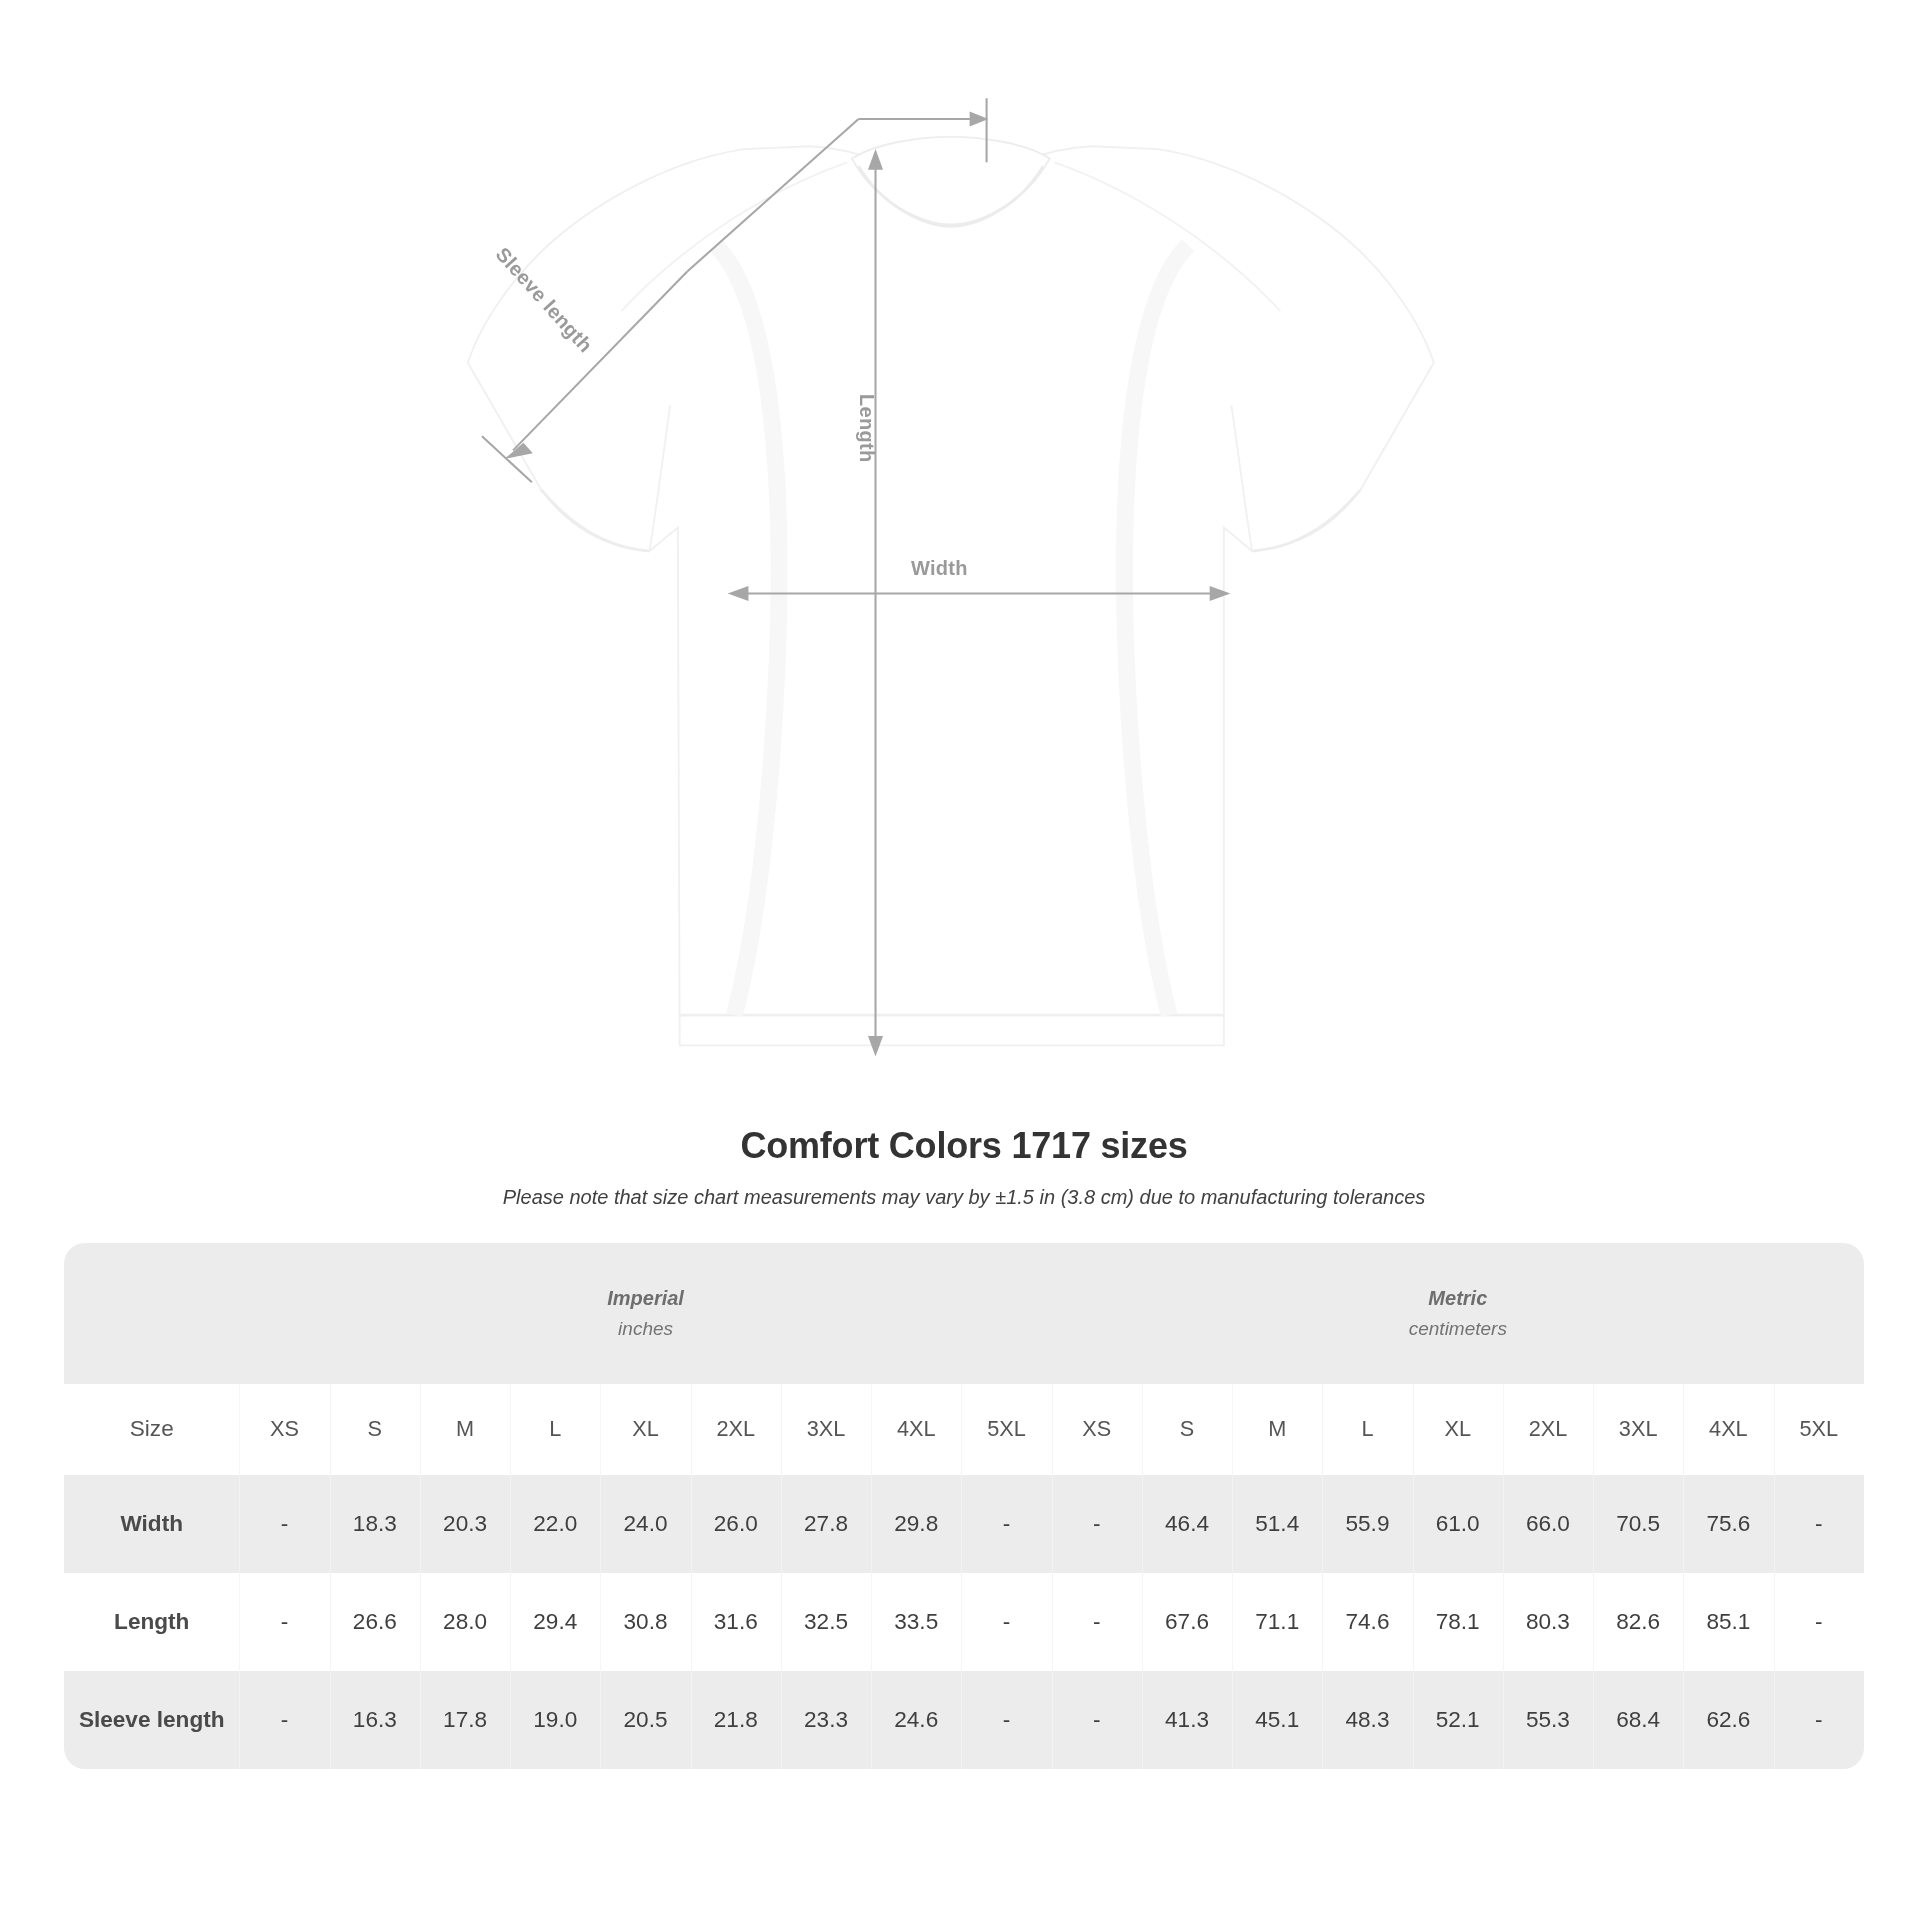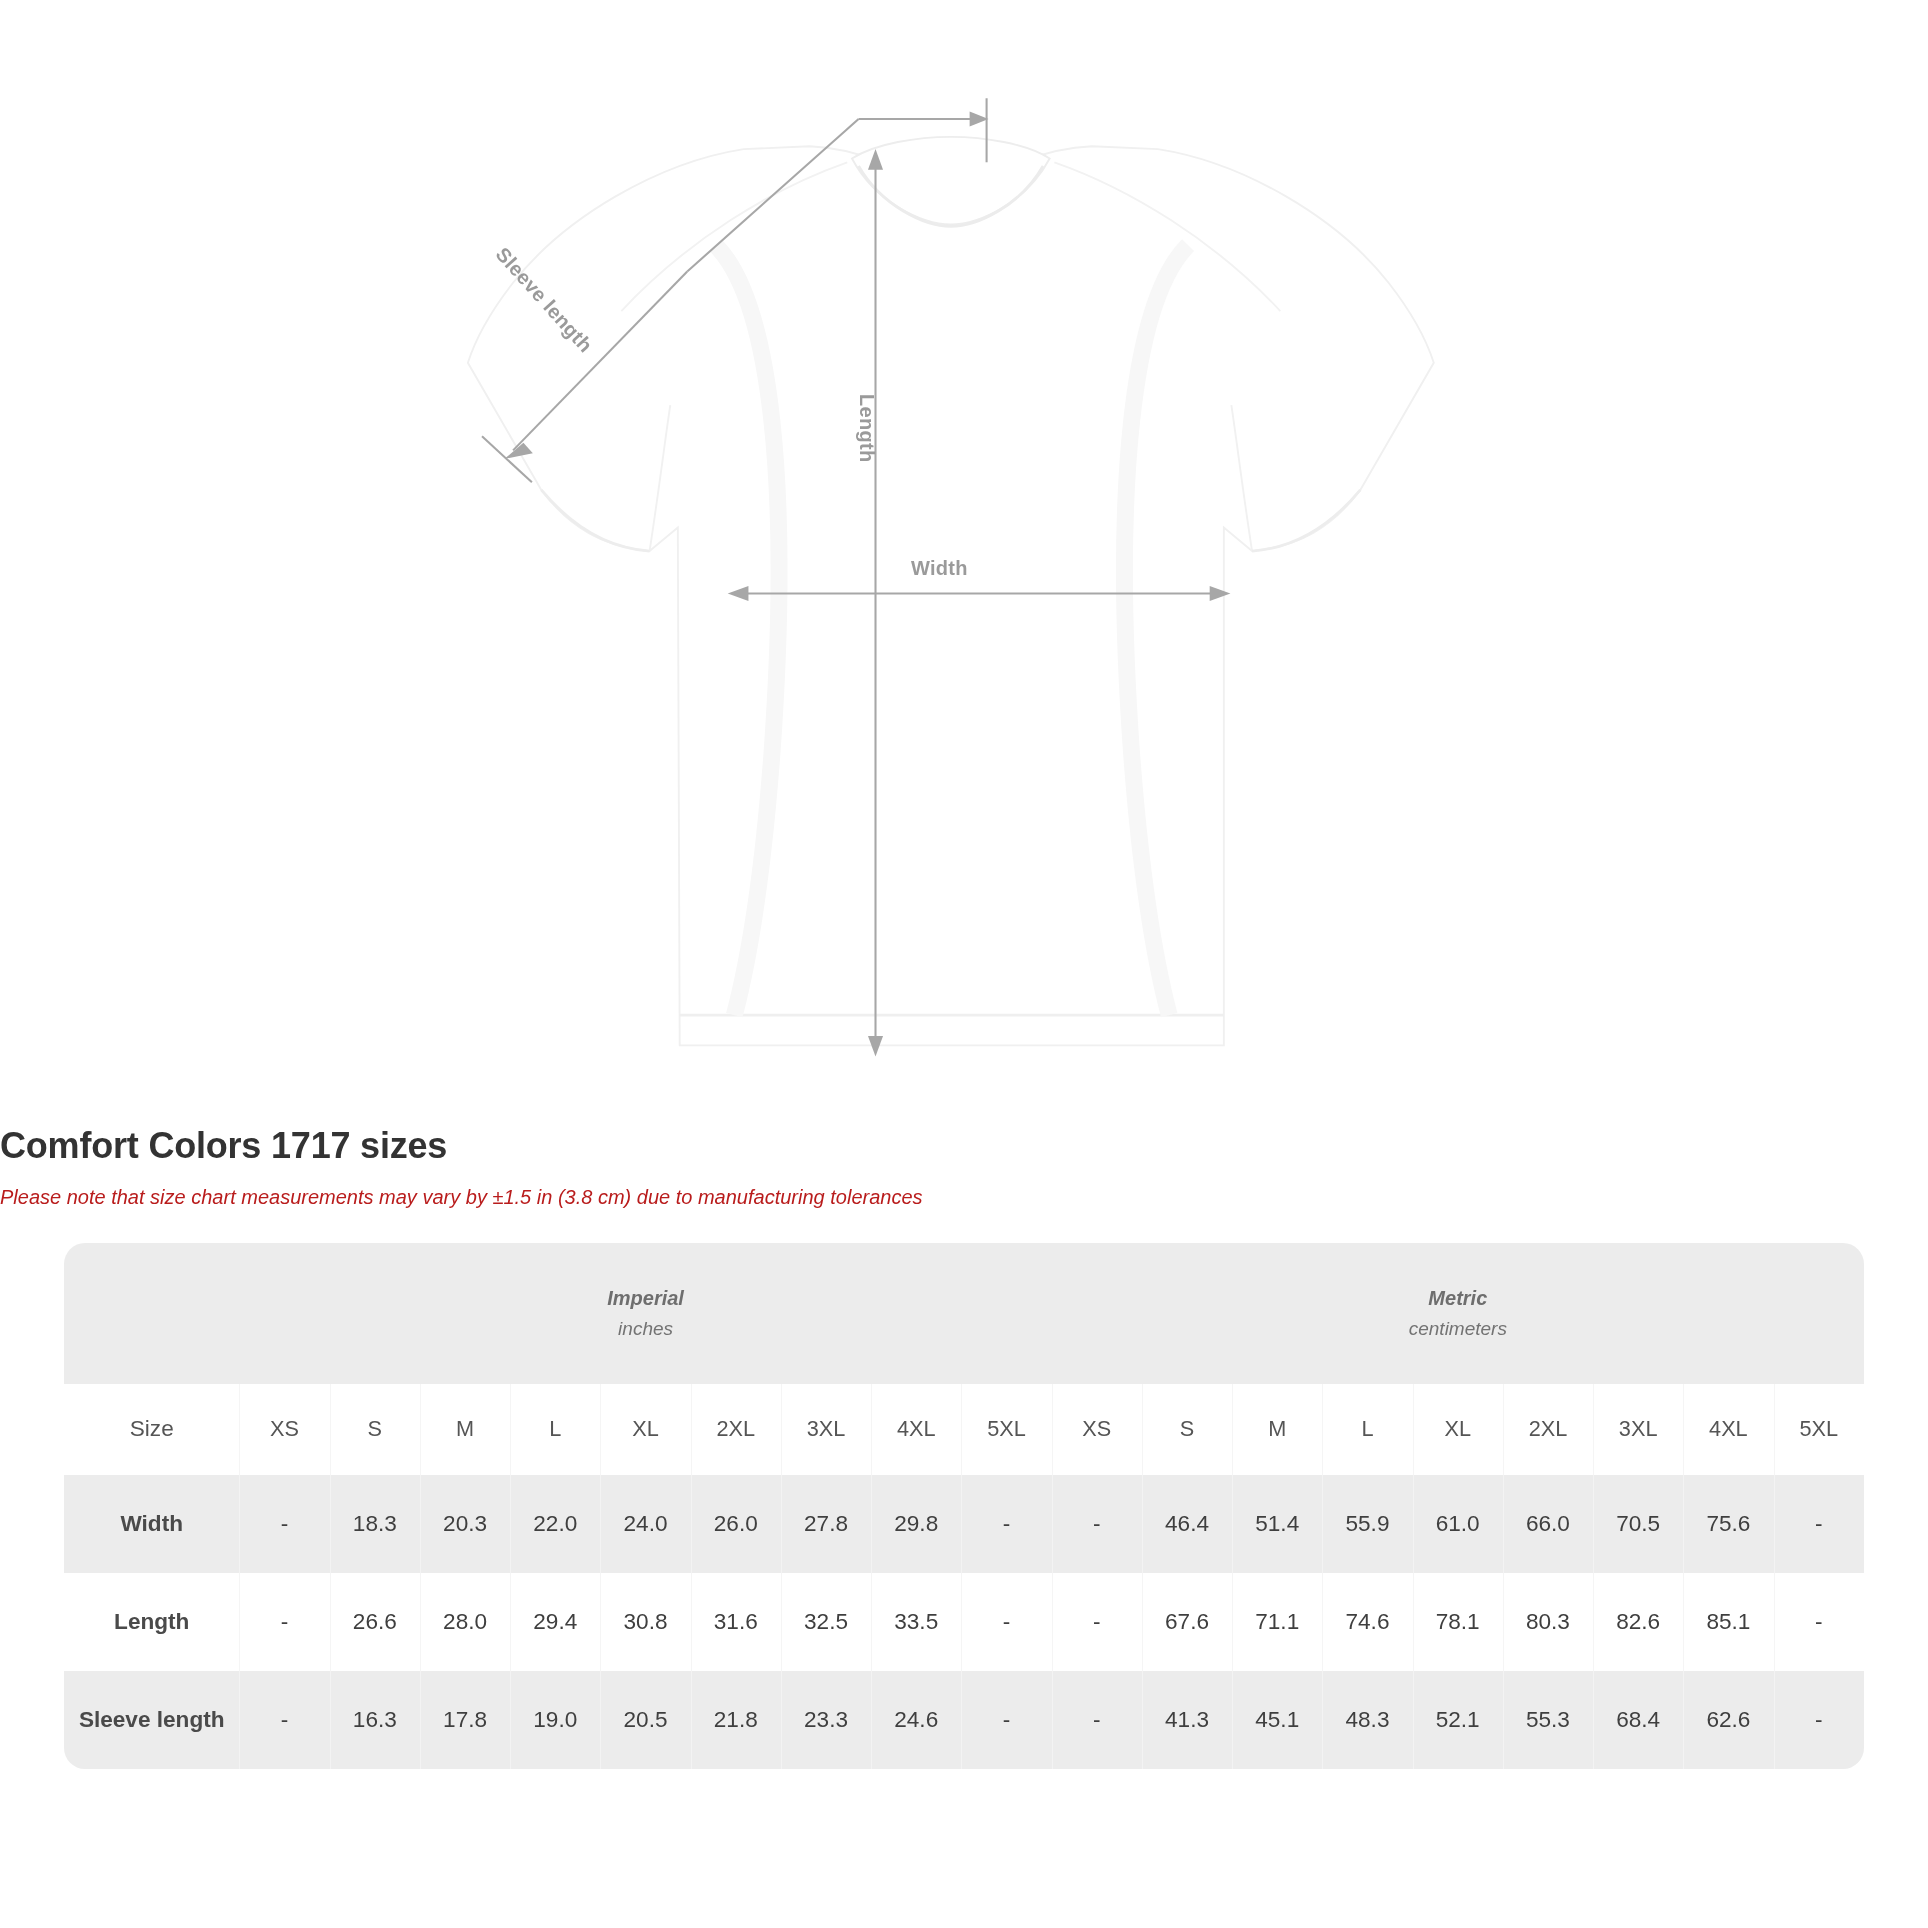--- a/index.html
+++ b/index.html
@@ -50,33 +50,33 @@
   }
   .anno-sleeve {
     left: 508px;
     top: 243px;
     transform: rotate(48deg);
     transform-origin: left top;
   }
 
   
   .title-block {
-    text-align: left;
+    text-align: center;
     margin-top: 3.8px;
   }
   .title {
     font-size: 36px;
     font-weight: bold;
     color: #333333;
     letter-spacing: -0.2px;
   }
   .subtitle {
     font-size: 20px;
     font-style: italic;
-    color: #b91c1c;
+    color: #404040;
     margin-top: 19px;
   }
 
   
   .table-wrap {
     margin: 34px 64px 0 64px;
   }
   table.size-chart {
     border-collapse: separate;
     border-spacing: 0;

